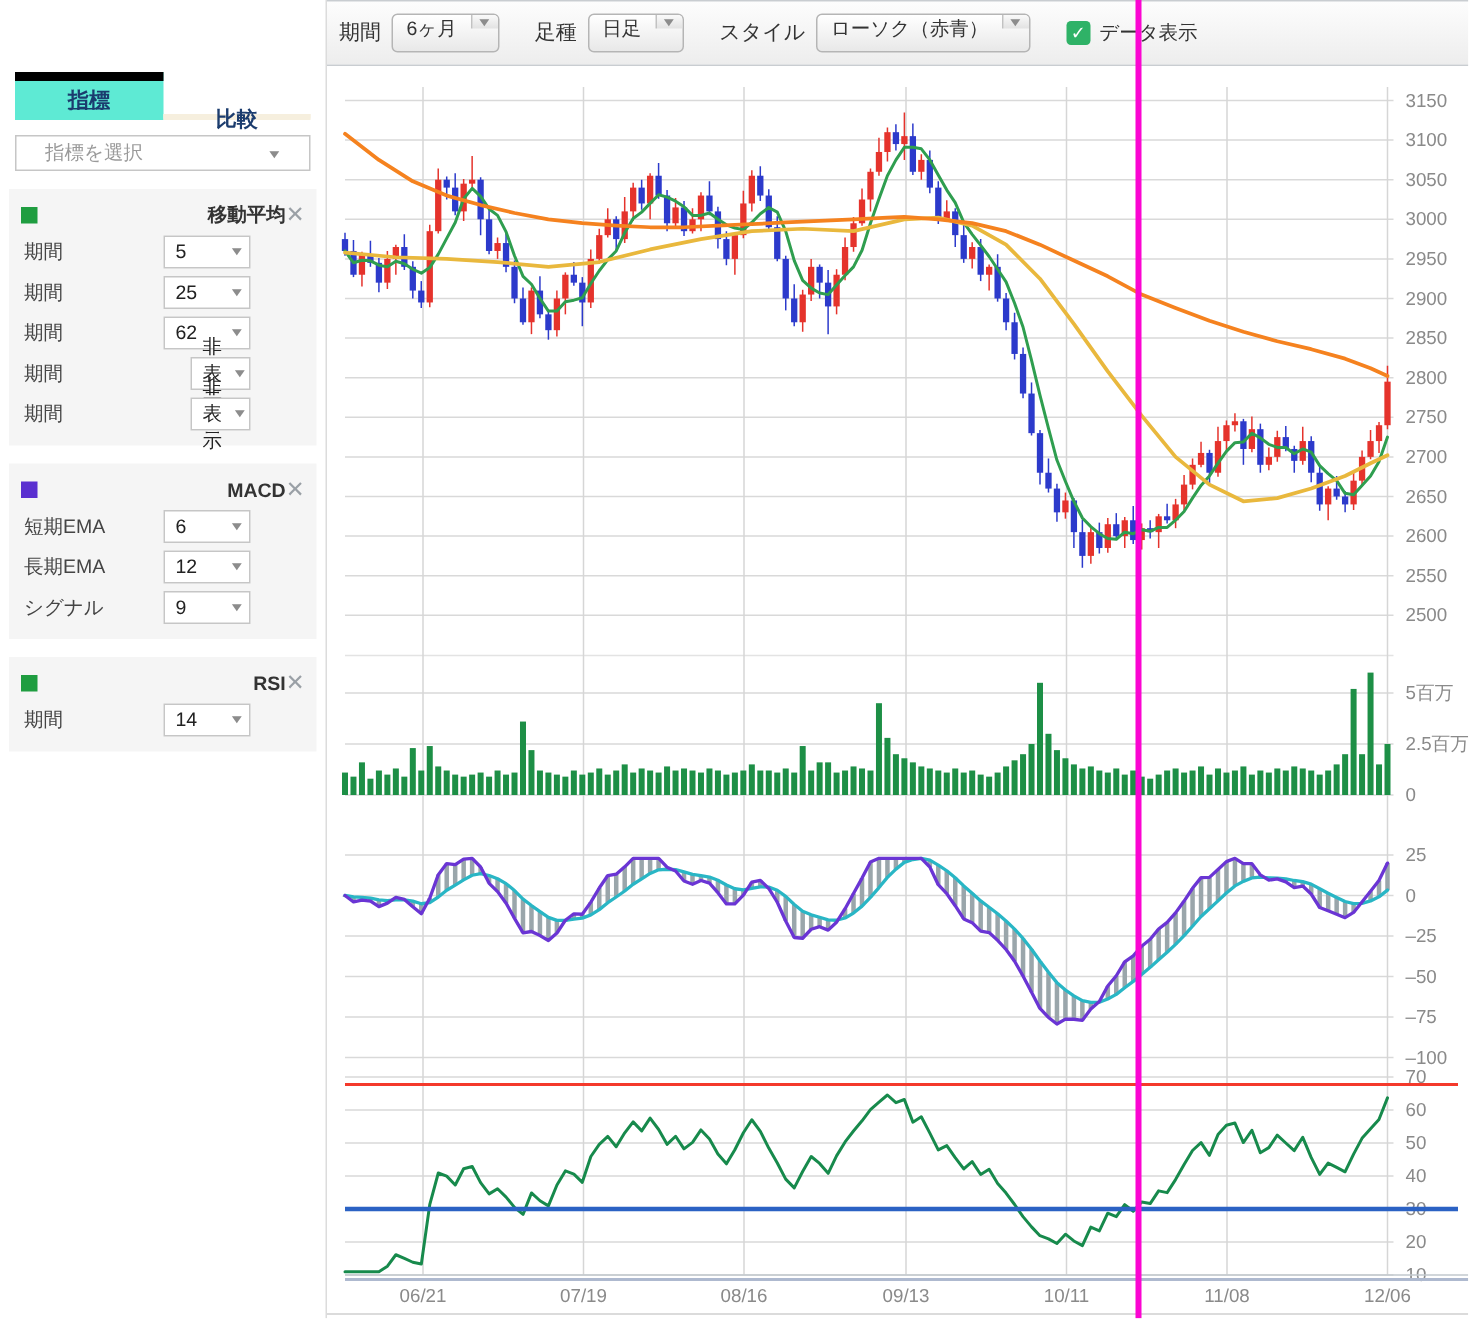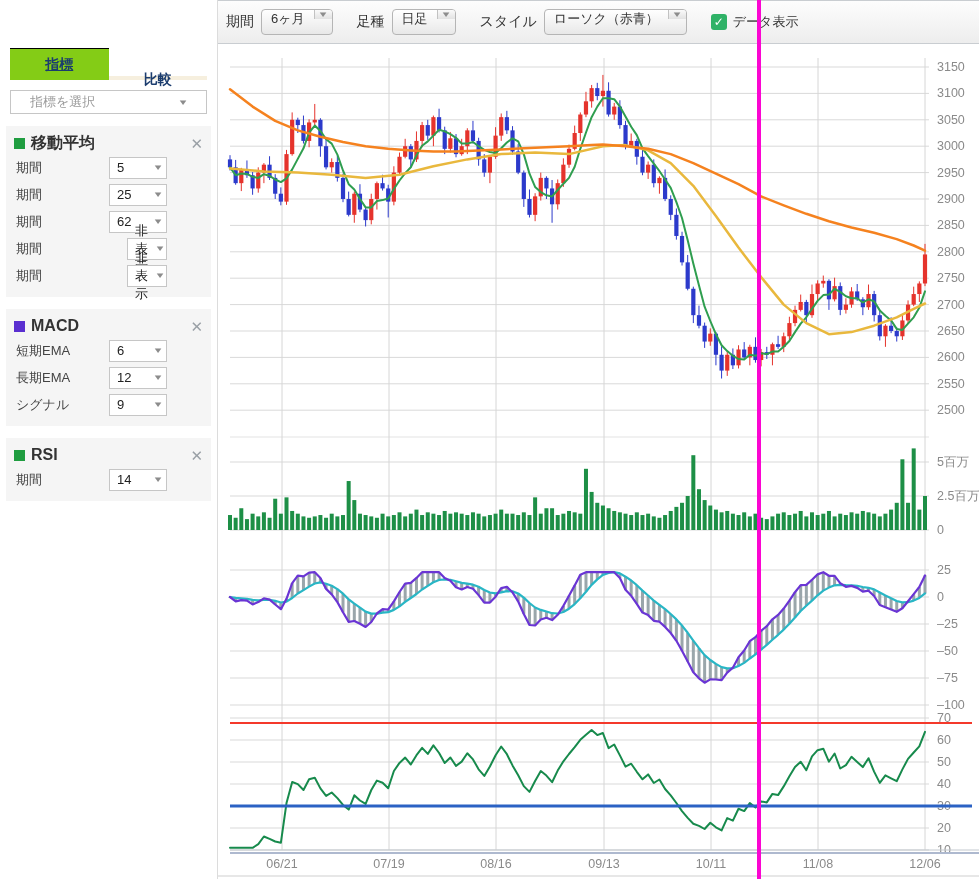--- a/index.html
+++ b/index.html
@@ -3,29 +3,29 @@
 <meta charset="utf-8">
 <style>
   html,body{margin:0;padding:0;}
   body{font-family:"Liberation Sans","DejaVu Sans",sans-serif;background:#fff;}
   #app{position:relative;width:979px;height:879px;background:#fff;overflow:hidden;}
 
   
   #sidebar{position:absolute;left:0;top:0;width:218px;height:879px;background:#fff;border-right:1px solid #dcdcdc;box-sizing:border-box;}
   .tabs{margin:48px 10px 0 10px;display:flex;height:32px;}
   .tab{flex:1;display:flex;align-items:center;justify-content:center;font-size:14px;font-weight:bold;color:#1b3c6e;cursor:pointer;box-sizing:border-box;}
-  .tab.active{background:#84cc16;border-top:1px solid #000000;text-decoration:underline;}
+  .tab.active{background:#5eead4;border-top:6px solid #000000;text-decoration:underline;}
   .tab.inactive{background:#f6efde;border-top:3px solid #f6efde;margin-top:28px;}
   .ind-select{margin:10px 10px 0 10px;height:24px;border:1px solid #c6c6c6;background:#fff;display:flex;align-items:center;justify-content:space-between;padding:0 19px;box-sizing:border-box;cursor:pointer;}
   .ind-select .ph{font-size:13px;color:#9a9a9a;}
   .arr{font-size:8px;color:#8c8c8c;transform:scaleX(1.4);}
   .panel{margin:12px 6px 0 6px;background:#f5f5f5;padding:6px 8px 8px 8px;box-sizing:border-box;}
   .panel-head{display:flex;align-items:center;height:22px;}
   .swatch{width:11px;height:11px;margin-right:6px;}
-  .panel-title{font-size:16px;font-weight:bold;color:#333;flex:1;}
+  .panel-title{font-size:13px;font-weight:bold;color:#333;flex:1;text-align:right;}
   .close-x{font-size:15px;color:#9aa0a6;cursor:pointer;line-height:1;}
   .prow{display:flex;align-items:center;justify-content:space-between;height:27px;}
   .prow .plabel{font-size:13px;color:#444;padding-left:2px;}
   .sel{width:58px;height:22px;border:1px solid #c6c6c6;background:#fff;display:flex;align-items:center;justify-content:space-between;padding:0 4px 0 7px;box-sizing:border-box;cursor:pointer;margin-right:36px;}
   .sel .sel-val{font-size:13px;color:#222;}
   .sel.wide{width:40px;padding-right:2px;}
   .btn-row{margin:14px 10px 0 10px;display:flex;justify-content:space-between;}
   .btn{width:90px;height:26px;display:flex;align-items:center;justify-content:center;font-size:13px;background:#fff;border-radius:2px;cursor:pointer;box-sizing:border-box;}
   .btn.save{border:2px solid #cfa93f;color:#b28d2a;font-weight:bold;}
   .btn.reset{border:1px solid #cccccc;color:#b3b3b3;}

